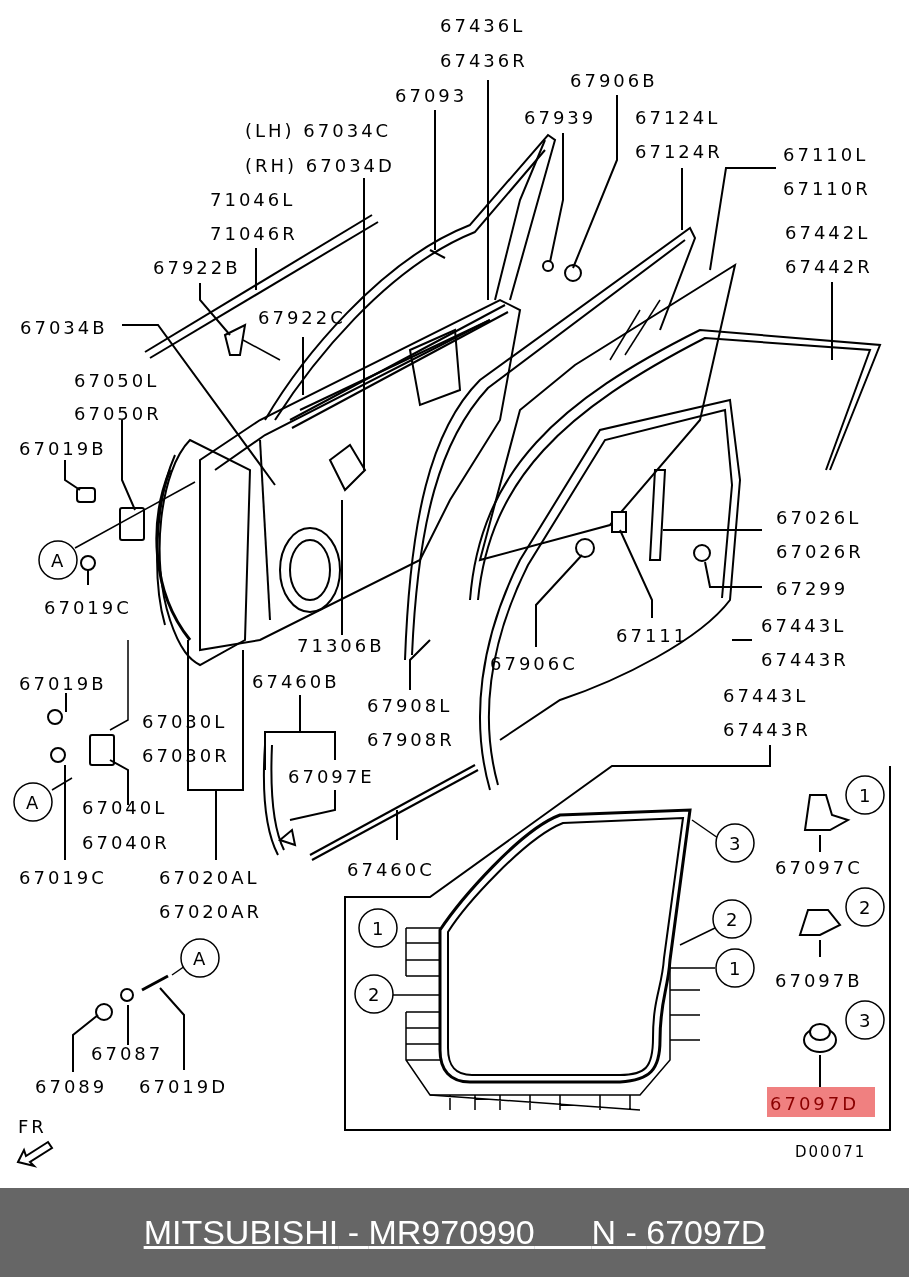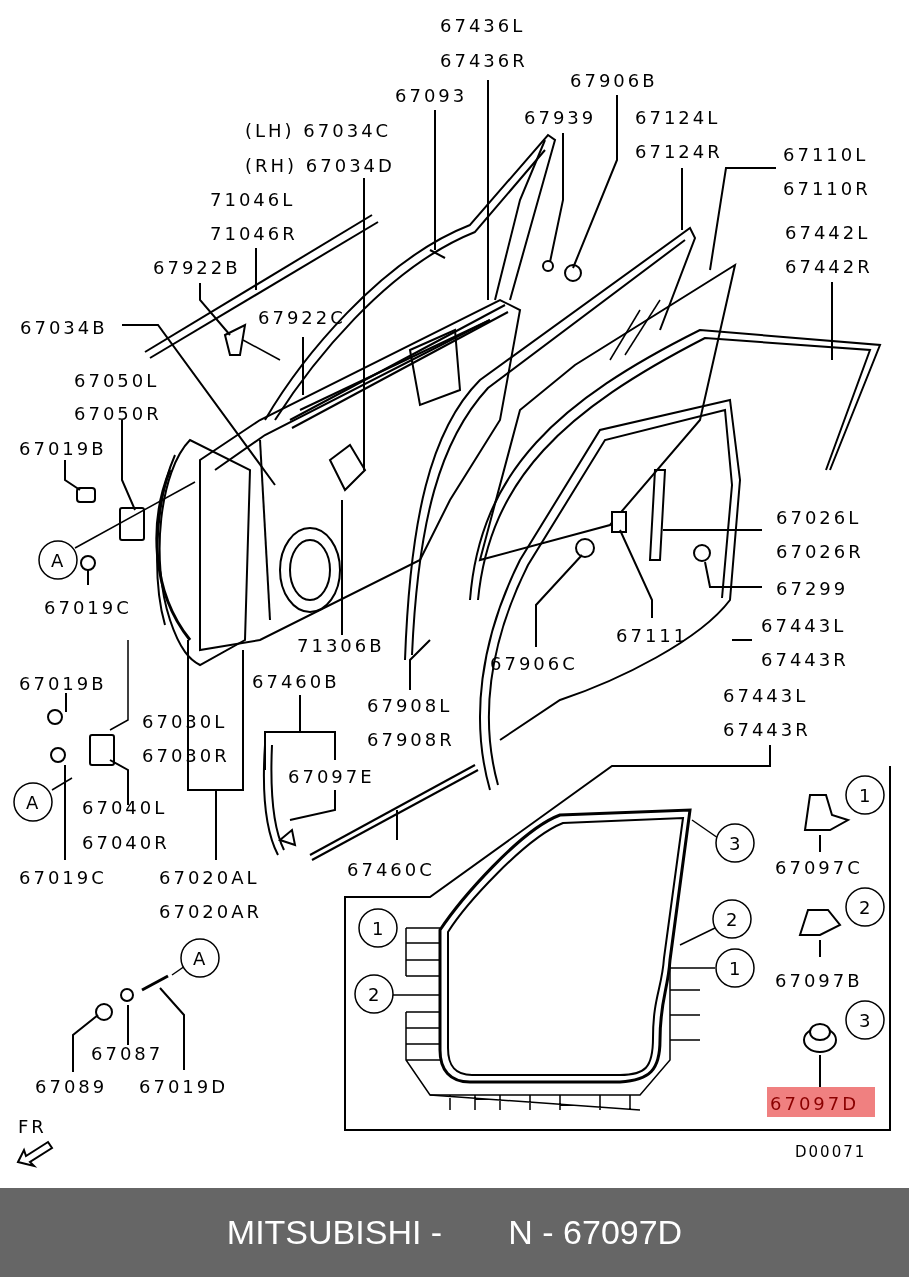--- a/index.html
+++ b/index.html
@@ -5,21 +5,21 @@
   html, body { margin:0; padding:0; background:#ffffff; }
   body { width:909px; height:1277px; position:relative; overflow:hidden; font-family:"DejaVu Sans", sans-serif; }
   #diagram { position:absolute; left:0; top:0; width:909px; height:1185px; }
   svg text { font-family:"DejaVu Sans", sans-serif; font-size:18px; fill:#000; letter-spacing:3px; }
   .ln { stroke:#000; stroke-width:2; fill:none; }
   .ln1 { stroke:#000; stroke-width:1.5; fill:none; }
   .ln3 { stroke:#000; stroke-width:3; fill:none; }
   .part { stroke:#000; stroke-width:2; fill:#fff; }
   .circ { stroke:#000; stroke-width:1.5; fill:#fff; }
   #footer { position:absolute; left:0; top:1188px; width:909px; height:89px; background:#666666; color:#fff;
-            display:flex; align-items:center; justify-content:center; font-family:"Liberation Sans", sans-serif; font-size:34px; }
+            display:flex; align-items:center; justify-content:center; font-family:"Liberation Sans", sans-serif; font-size:34px;text-decoration:underline; }
   #footer span { white-space:pre; }
   .hl { fill:#f08080; }
 </style>
 </head>
 <body>
 
 <svg id="diagram" viewBox="0 0 909 1185" xmlns="http://www.w3.org/2000/svg">
 
   <g>
 
@@ -230,17 +230,18 @@
     <text x="770" y="1110" style="fill:#8b0000;">67097D</text>
     <text x="18" y="1133">FR</text>
     <path class="ln" d="M18,1162 L24,1150 L26,1156 L48,1142 L52,1148 L30,1162 L34,1166 Z"></path>
     <text x="795" y="1157" style="font-size:15px;letter-spacing:2px;">D00071</text>
   </g>
 </svg>
 
 <div id="footer">
   <span>MITSUBISHI</span>
     <span> - </span>
+    <span>MR970990</span>
     <span>&nbsp;&nbsp;&nbsp;&nbsp;&nbsp;&nbsp;</span>
     <span>N</span>
     <span> - </span>
     <span>67097D</span>
 </div>
 
 </body></html>

